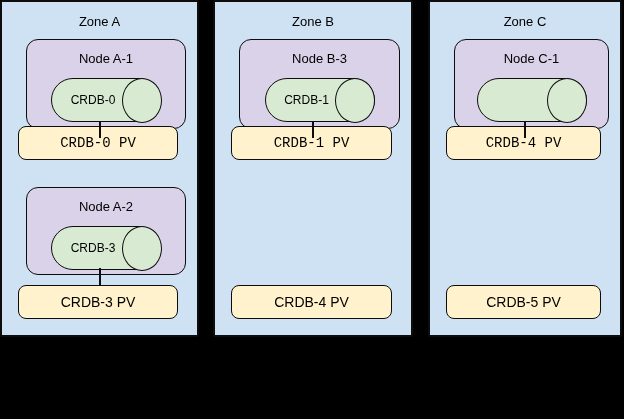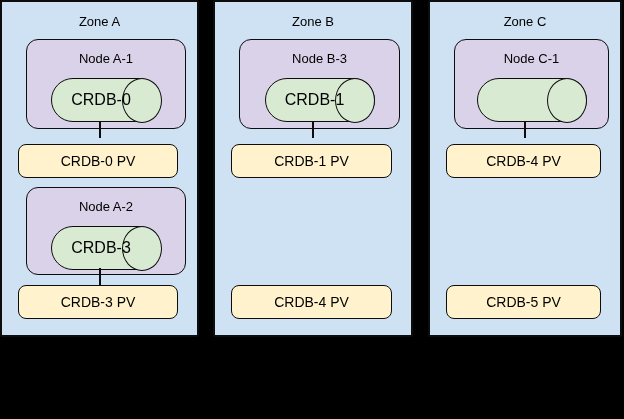--- a/index.html
+++ b/index.html
@@ -85,23 +85,22 @@
   }
   .cyl-label {
     position: absolute;
     top: 0;
     left: 0;
     width: calc(100% - 26px);
     height: 100%;
     display: flex;
     align-items: center;
     justify-content: center;
-    font-size: 16px;
-    color: #000;
-    padding-left: 8px;
+    font-size: 12px;
+    color: #000;
   }
   .connector {
     position: absolute;
     left: calc(50% - 1px);
     width: 2px;
     background: var(--shape-border, #000);
     z-index: 2;
   }
   .connector-1 { top: 120px; height: 16px; }
   .connector-2 { top: 266px; height: 17px; }
@@ -114,21 +113,21 @@
     background: var(--pv-fill, #fff2cc);
     border: 1.5px solid var(--shape-border, #000);
     border-radius: 8px;
     box-sizing: border-box;
     display: flex;
     align-items: center;
     justify-content: center;
     font-size: 14px;
     color: #000;
   }
-  .pv-1 { top: 142px; }
+  .pv-1 { top: 124px; font-family: Liberation Mono, monospace; }
   .pv-2 { top: 283px; text-align: right; }
 </style>
 </head>
 <body>
 
 <div class="canvas">
 
   <div class="zone zone-a">
     <div class="zone-label">Zone A</div>
 

